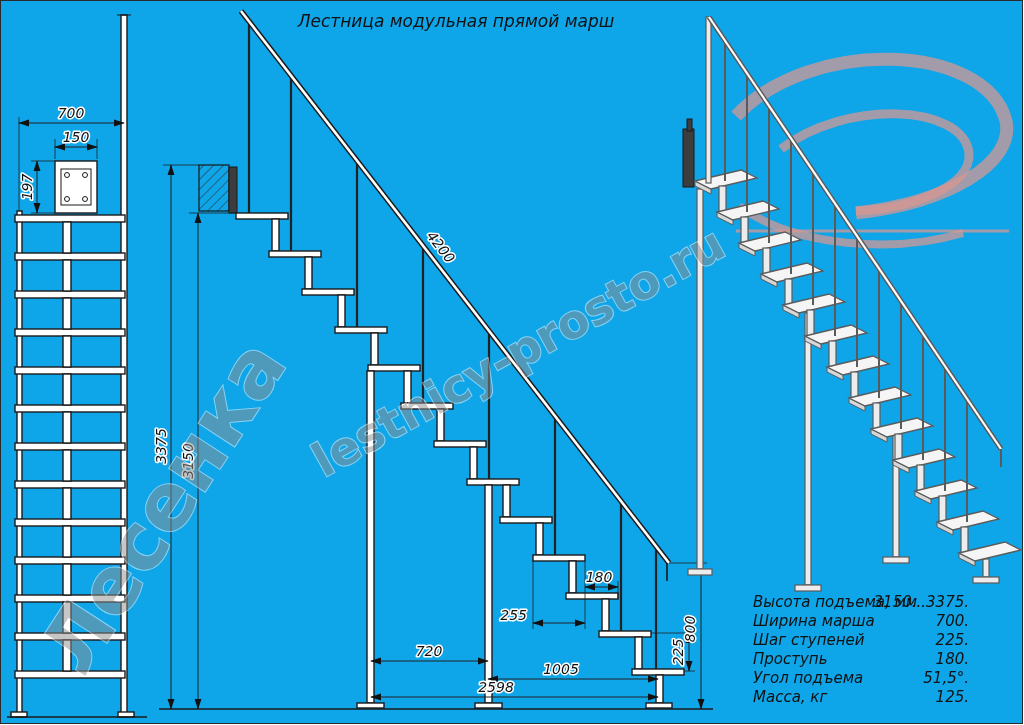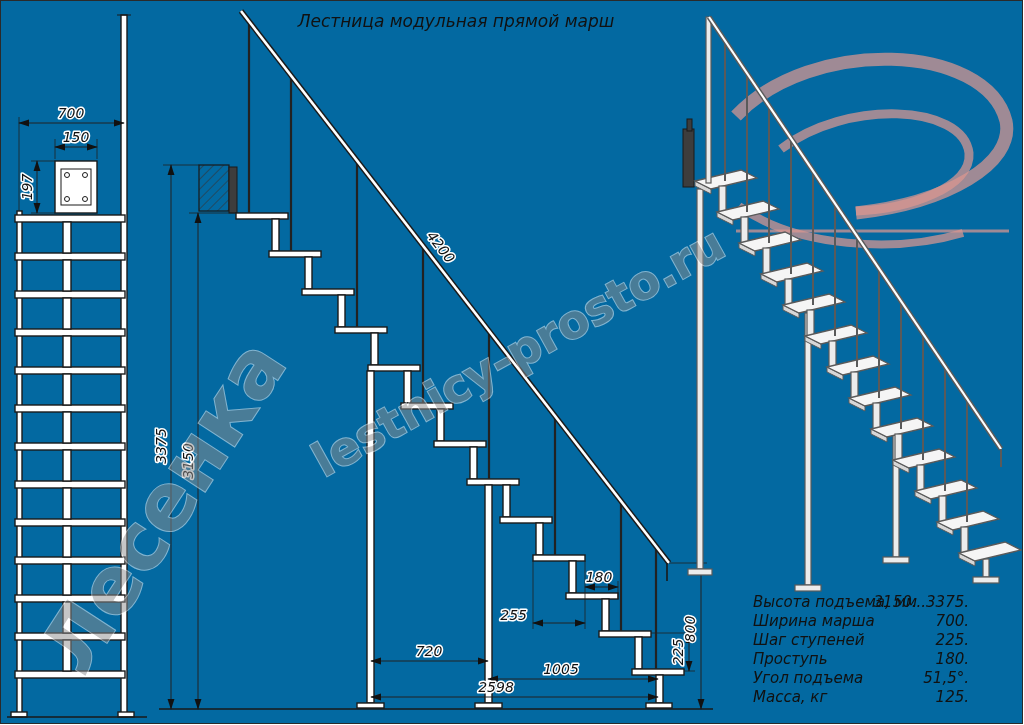--- a/index.html
+++ b/index.html
@@ -1,16 +1,16 @@
 <!DOCTYPE html>
 <html><head>
 <meta charset="utf-8">
 <style>
   html,body{margin:0;padding:0;background:#fff;}
-  #stage{position:relative;width:1021px;height:722px;border:1.5px solid #2a2a2a;background:#0369a1;overflow:hidden;}
+  #stage{position:relative;width:1021px;height:722px;border:1.5px solid #2a2a2a;background:#0ea5e9;overflow:hidden;}
   svg{position:absolute;left:0;top:0;}
   text{font-family:"DejaVu Sans",sans-serif;}
   .title{font:italic 17px "DejaVu Sans",sans-serif;fill:#111;}
   .dtext{font:italic 14px "DejaVu Sans",sans-serif;fill:#111;paint-order:stroke;stroke:#fff;stroke-width:3px;stroke-linejoin:round;}
   .spec{font:italic 15px "DejaVu Sans",sans-serif;fill:#111;}
   .part{fill:#fff;stroke:#1a1a1a;stroke-width:1.4;}
   .dark{fill:#3d3d3d;stroke:#1a1a1a;stroke-width:1;}
   .ln{stroke:#1a1a1a;stroke-width:1.6;fill:none;}
   .thin{stroke:#1a1a1a;stroke-width:1;fill:none;}
   .dim{stroke:#222;stroke-width:1;fill:none;marker-start:url(#arr);marker-end:url(#arr);}

